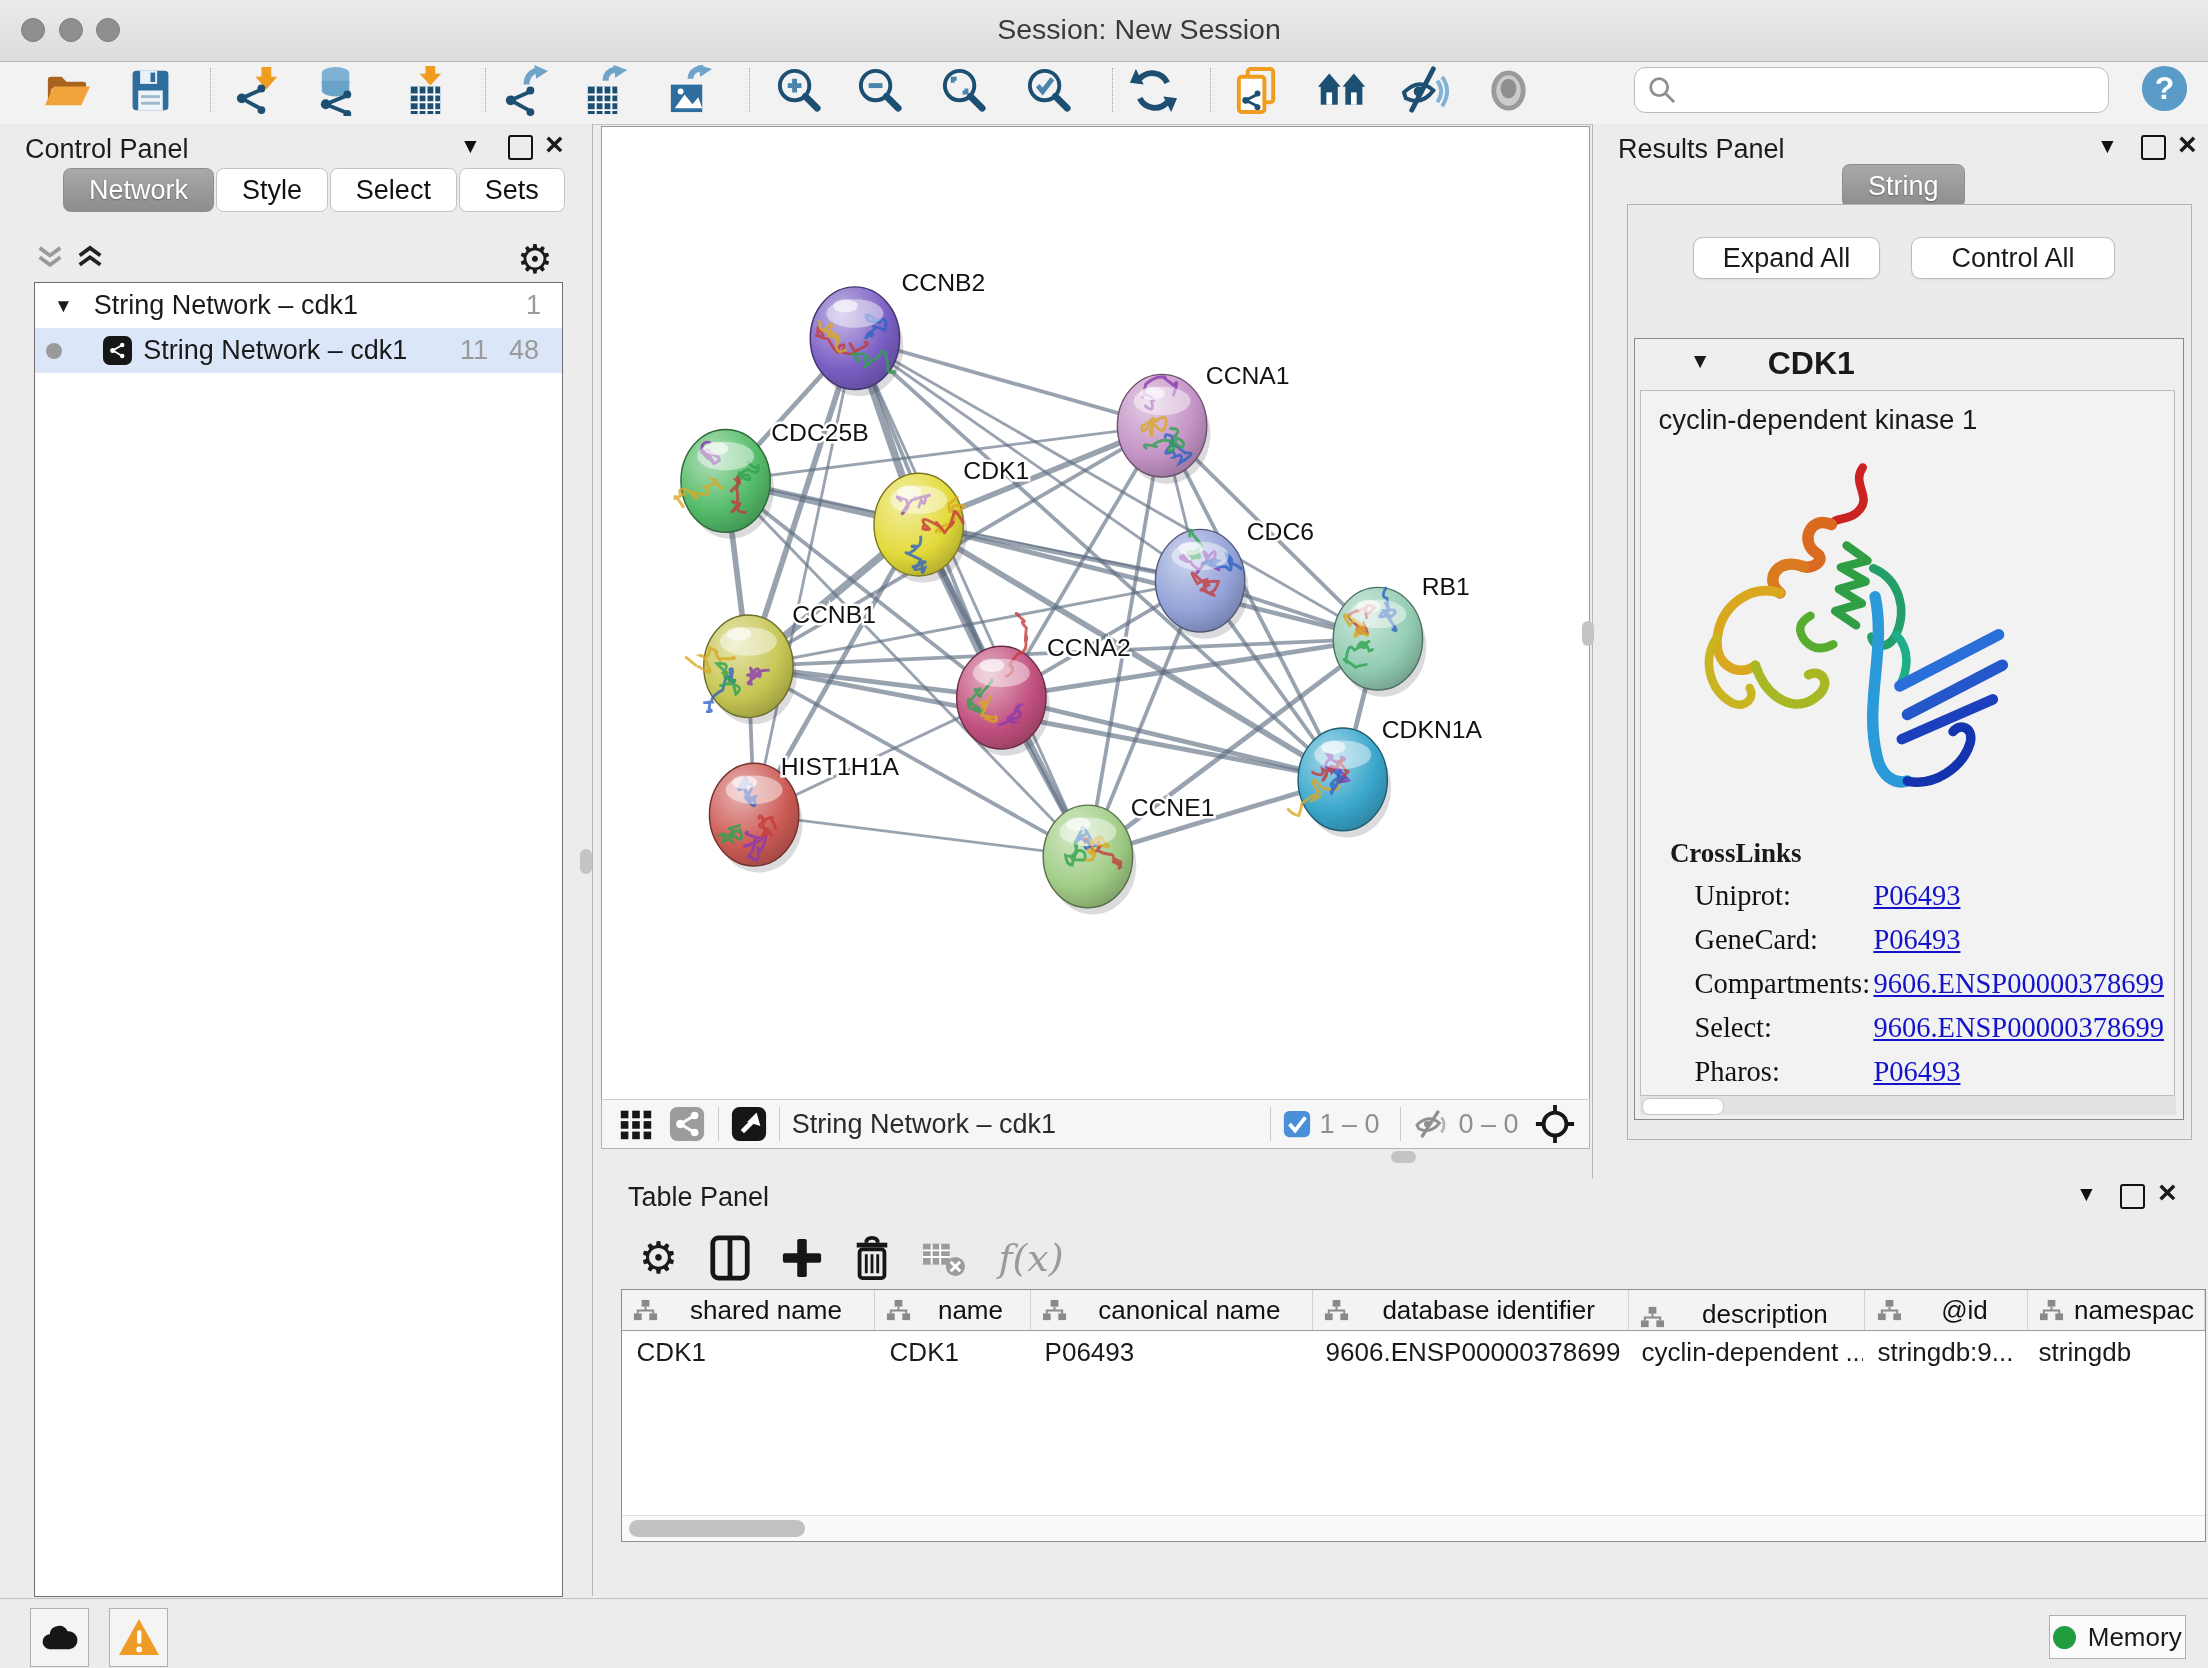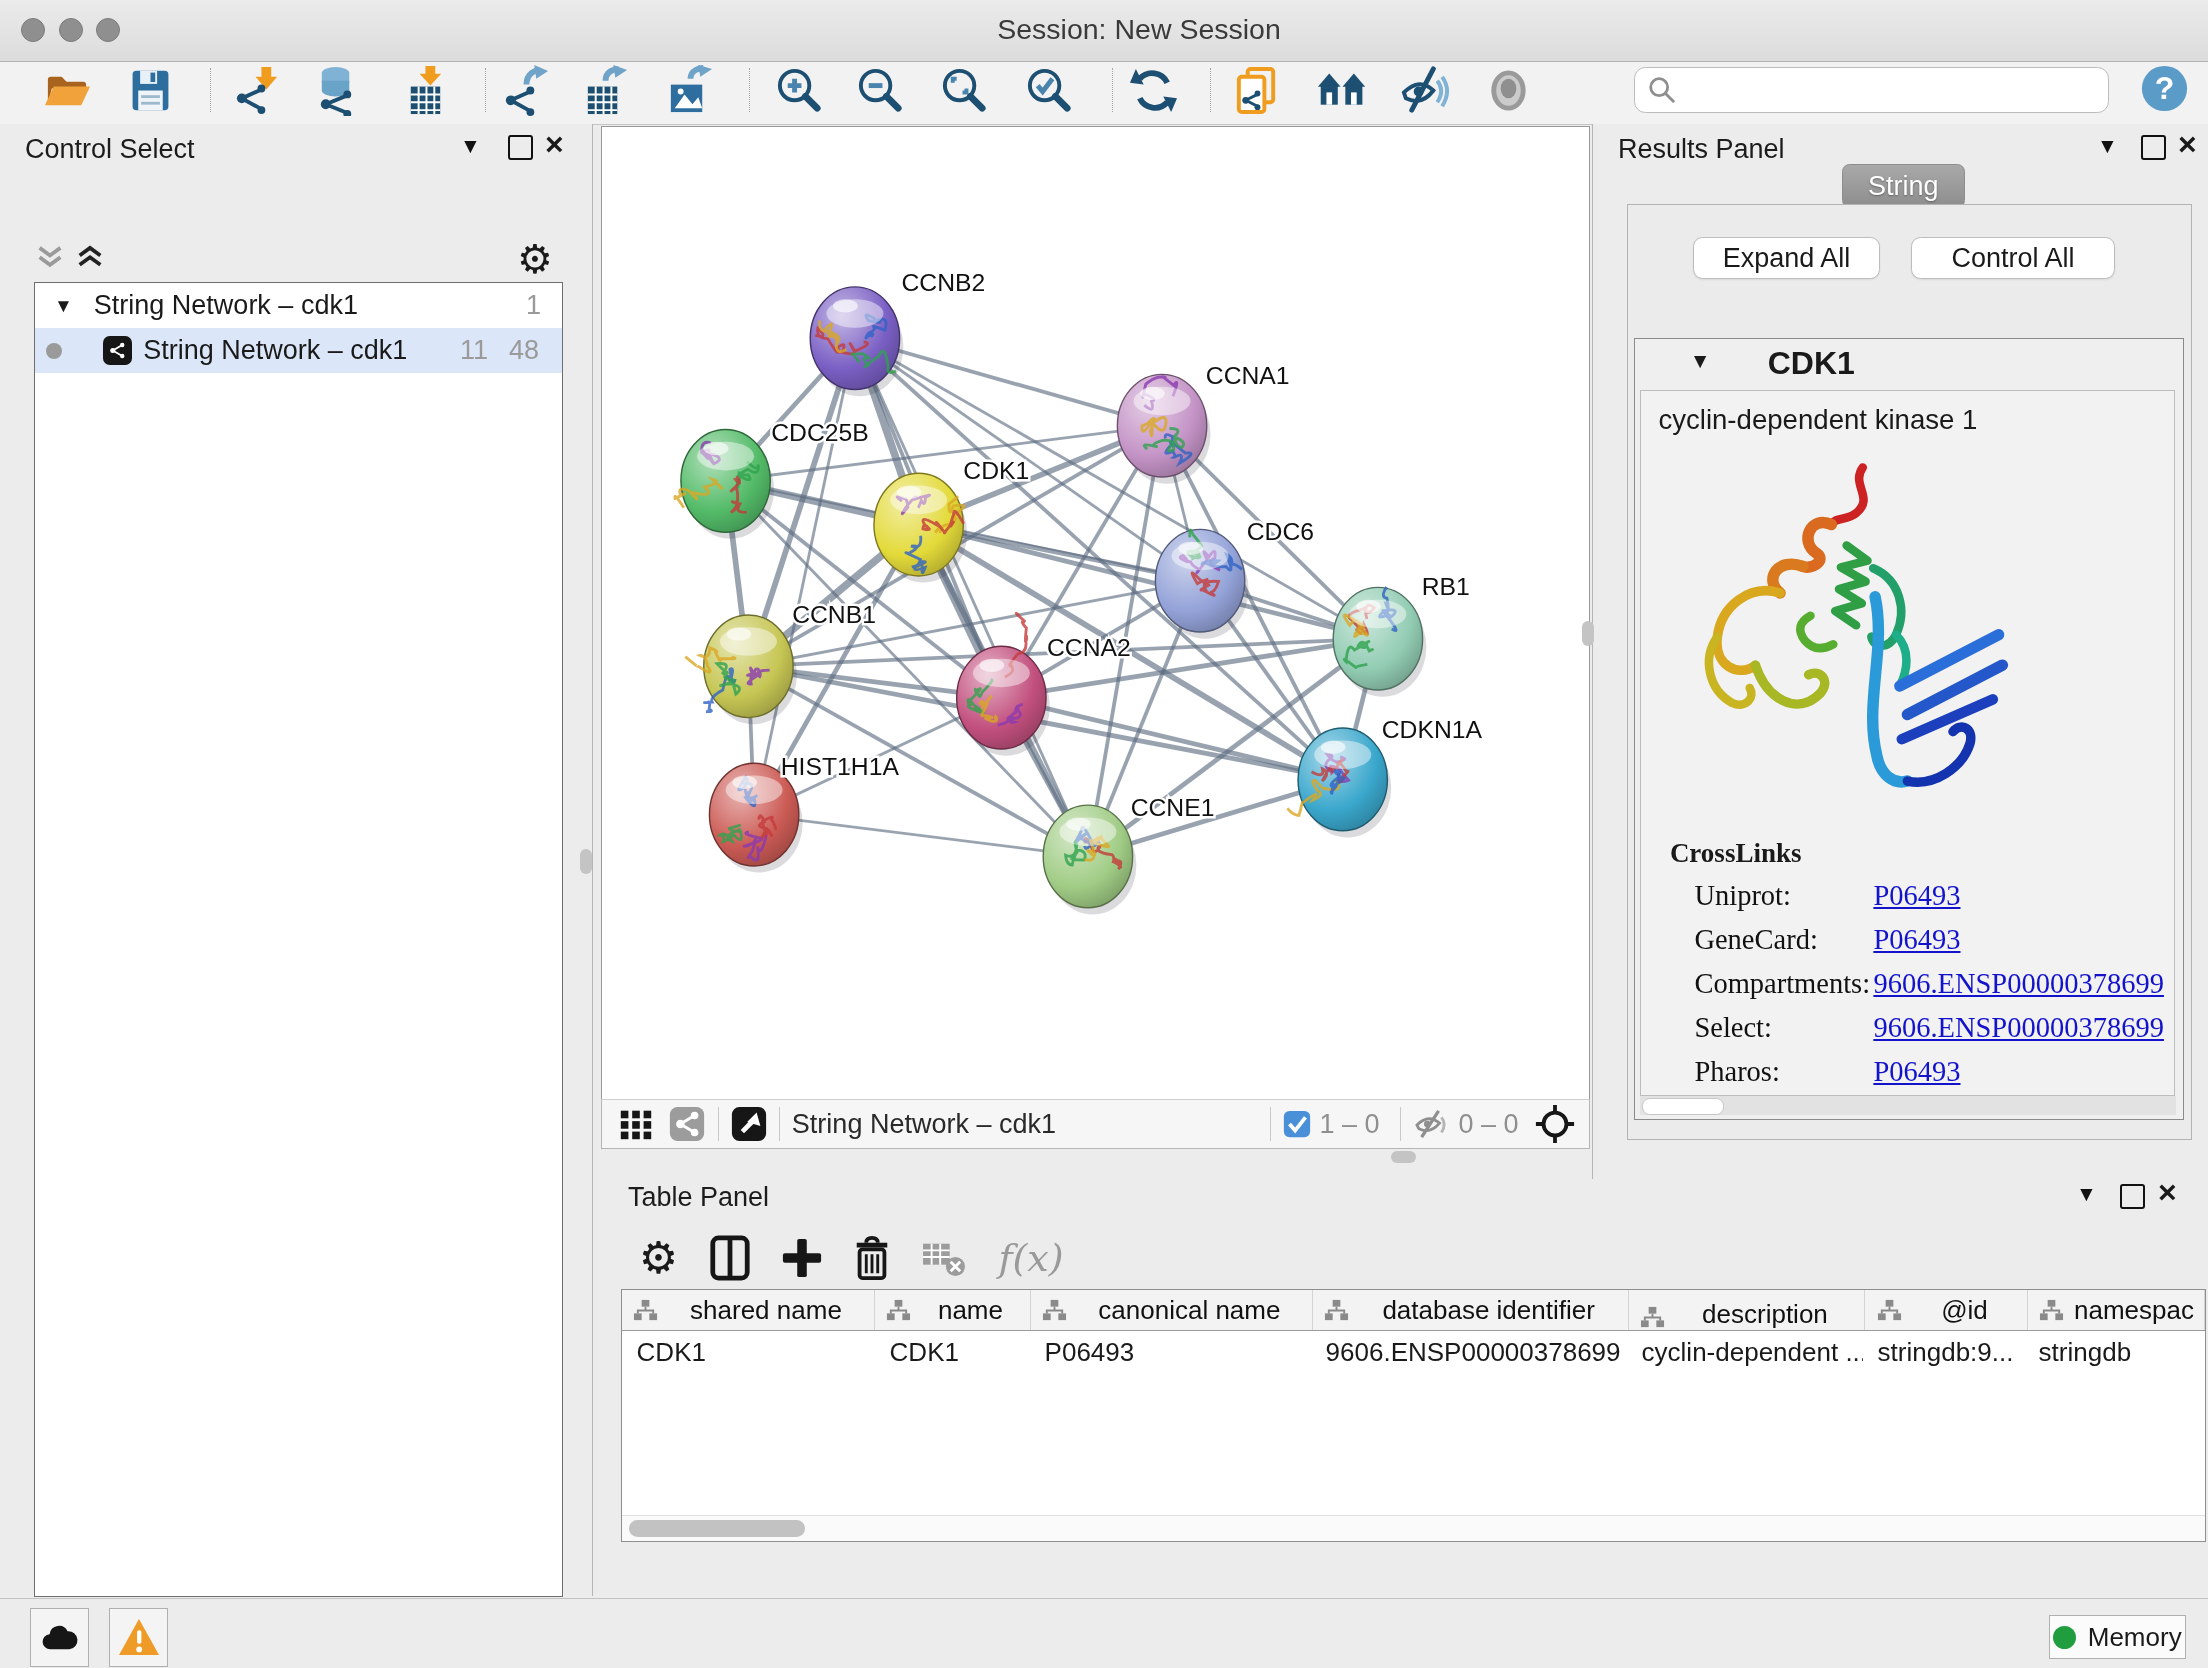--- a/index.html
+++ b/index.html
@@ -264,24 +264,25 @@
     <input class="search-input" placeholder="" style="">
   </div>
   <div class="tbtn" style="left:2133px;top:61px">
     <svg width="49" height="49" viewBox="0 0 52 52">
       <circle cx="26" cy="26" r="24" fill="#5b9bc8"></circle>
       <text x="26" y="37" text-anchor="middle" font-size="34" font-weight="bold" fill="#fff" font-family="Liberation Sans, sans-serif">?</text>
     </svg>
   </div>
 
   <div class="abs cp">
-    <div class="abs panel-head" style="left:25px;top:9.5px">Control Select</div>
+    <div class="abs panel-head" style="left:25px;top:9.5px">Control Panel</div>
     <span class="abs winctl tri" style="left:460px;top:9.5px">▼</span>
     <span class="abs float-sq" style="left:508px;top:11.4px"></span>
     <span class="abs x-glyph" style="left:545px;top:9.5px">×</span>
+    <div class="abs tabstrip" id="cp-tabs" style="left:63px;top:44px"><span class="tab active">Network</span><span class="tab">Style</span><span class="tab">Select</span><span class="tab">Sets</span></div>
 
     <svg class="abs" style="left:34px;top:120px" width="32" height="28.5" viewBox="0 0 34 30">
       <path d="M6 4 L17 12 L28 4 M6 14 L17 22 L28 14" stroke="#9a9a9a" stroke-width="4" fill="none"></path>
     </svg>
     <svg class="abs" style="left:74px;top:120px" width="32" height="28.5" viewBox="0 0 34 30">
       <path d="M6 12 L17 4 L28 12 M6 22 L17 14 L28 22" stroke="#222" stroke-width="4" fill="none"></path>
     </svg>
     <div class="abs" style="left:517px;top:112px;font-size:40px">⚙</div>
 
     <div class="cp-listbox">

